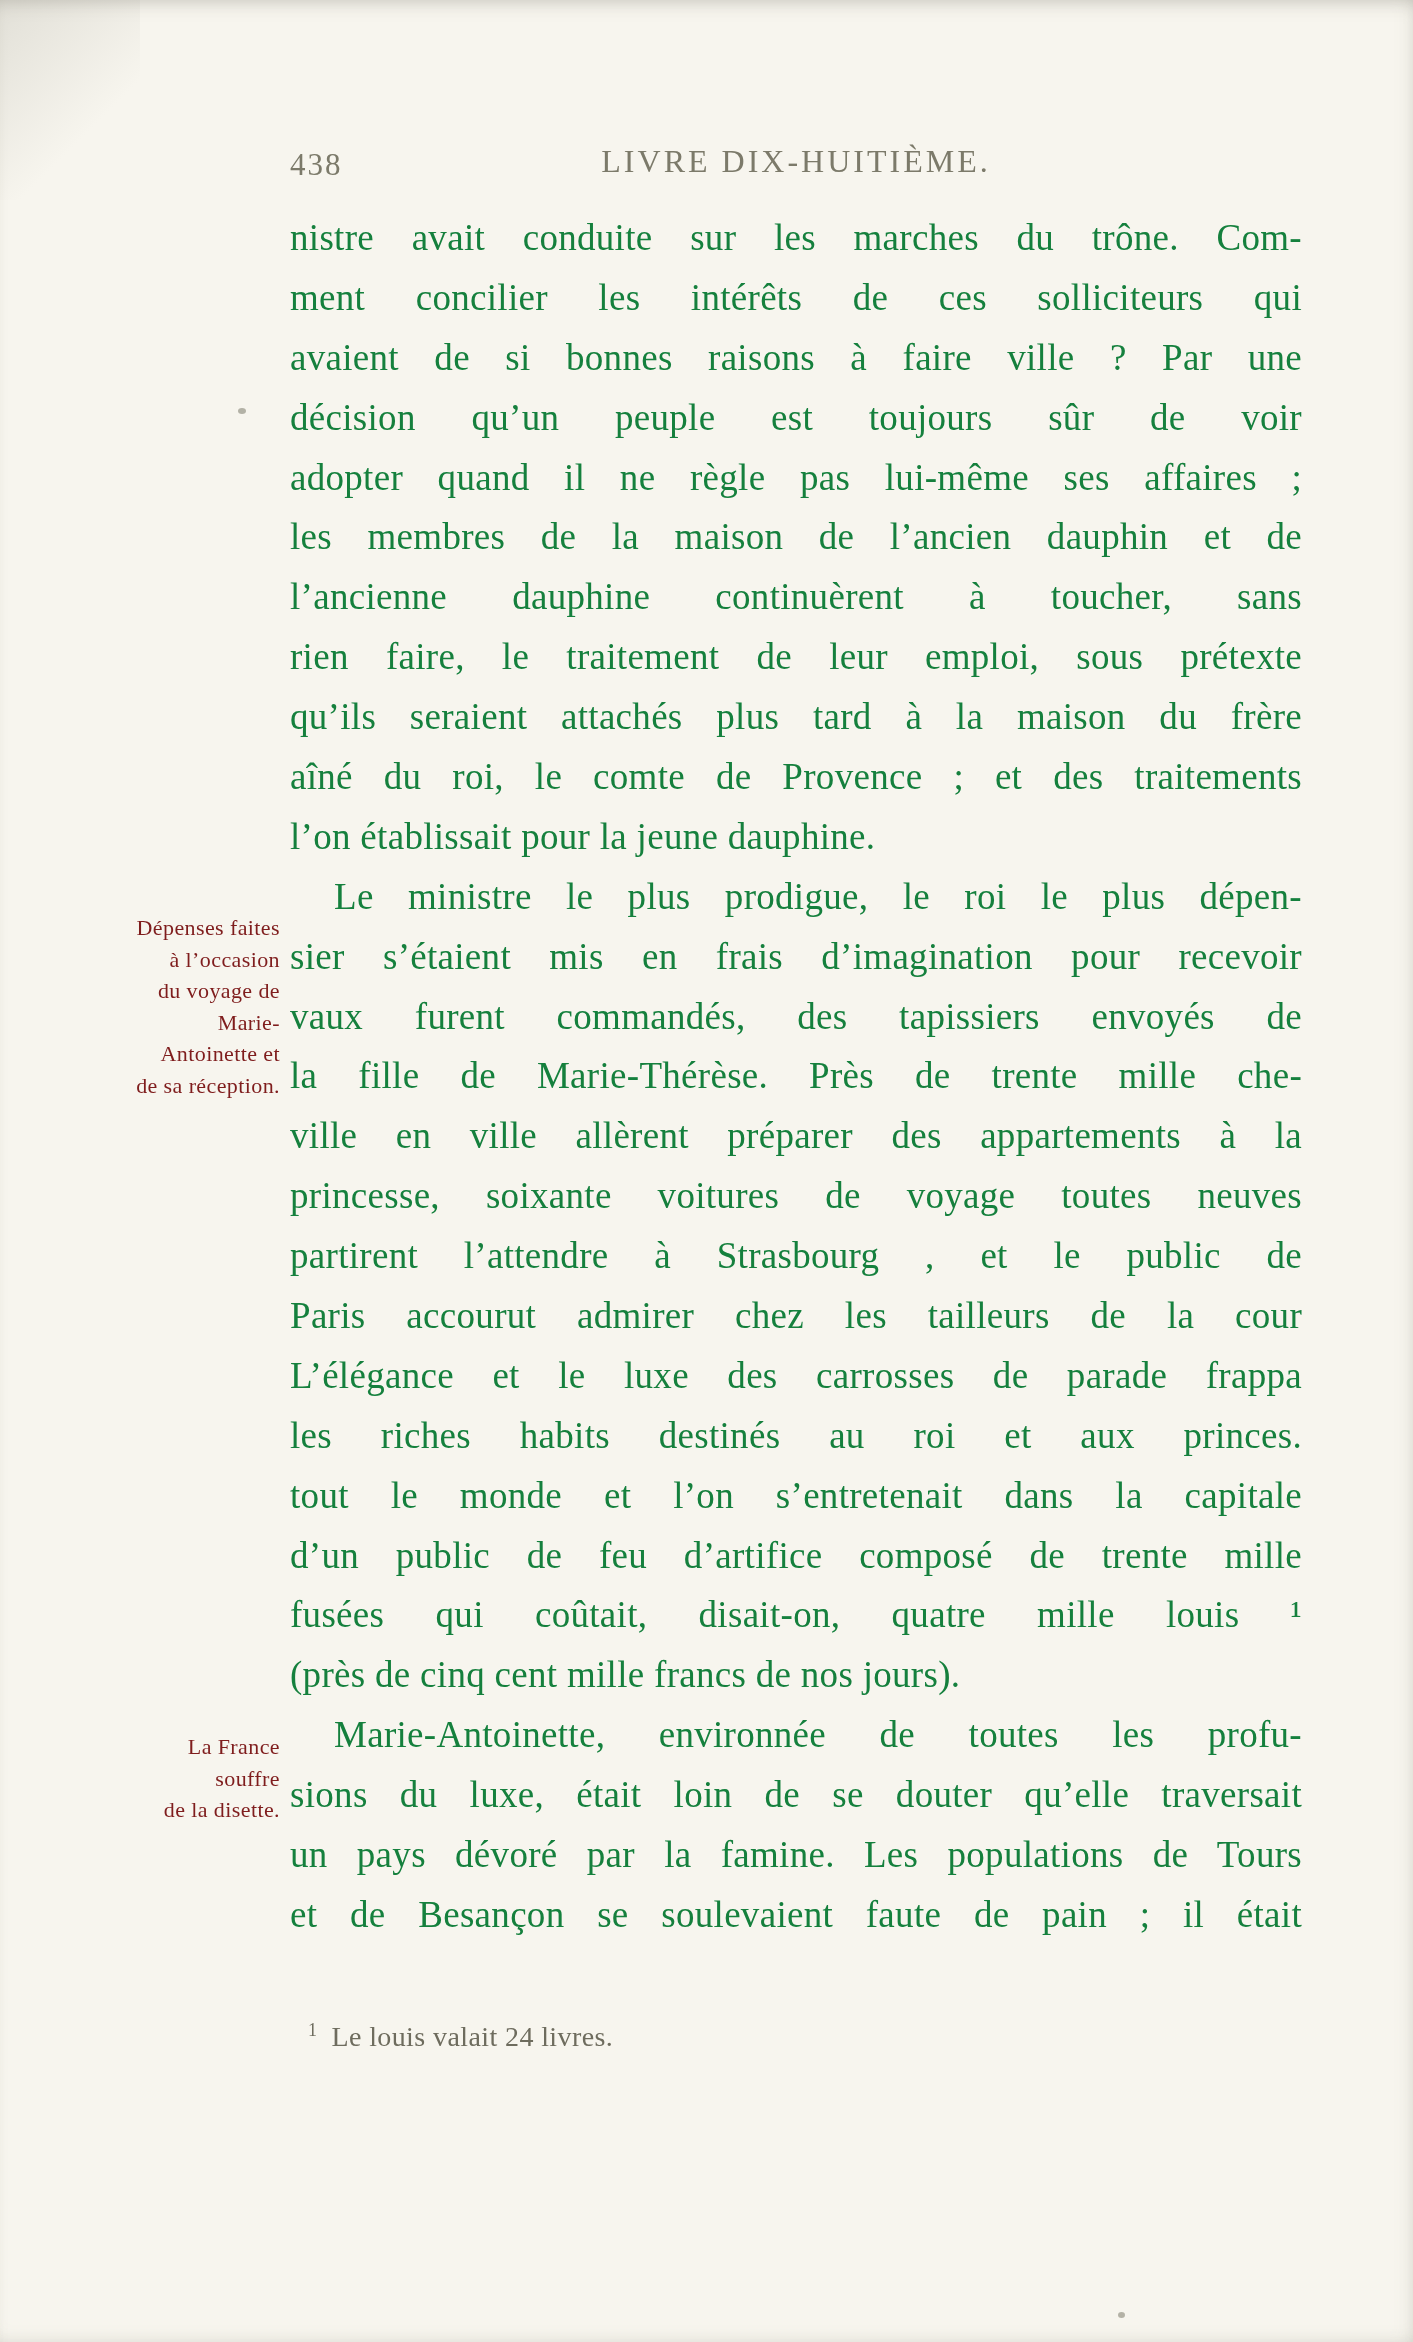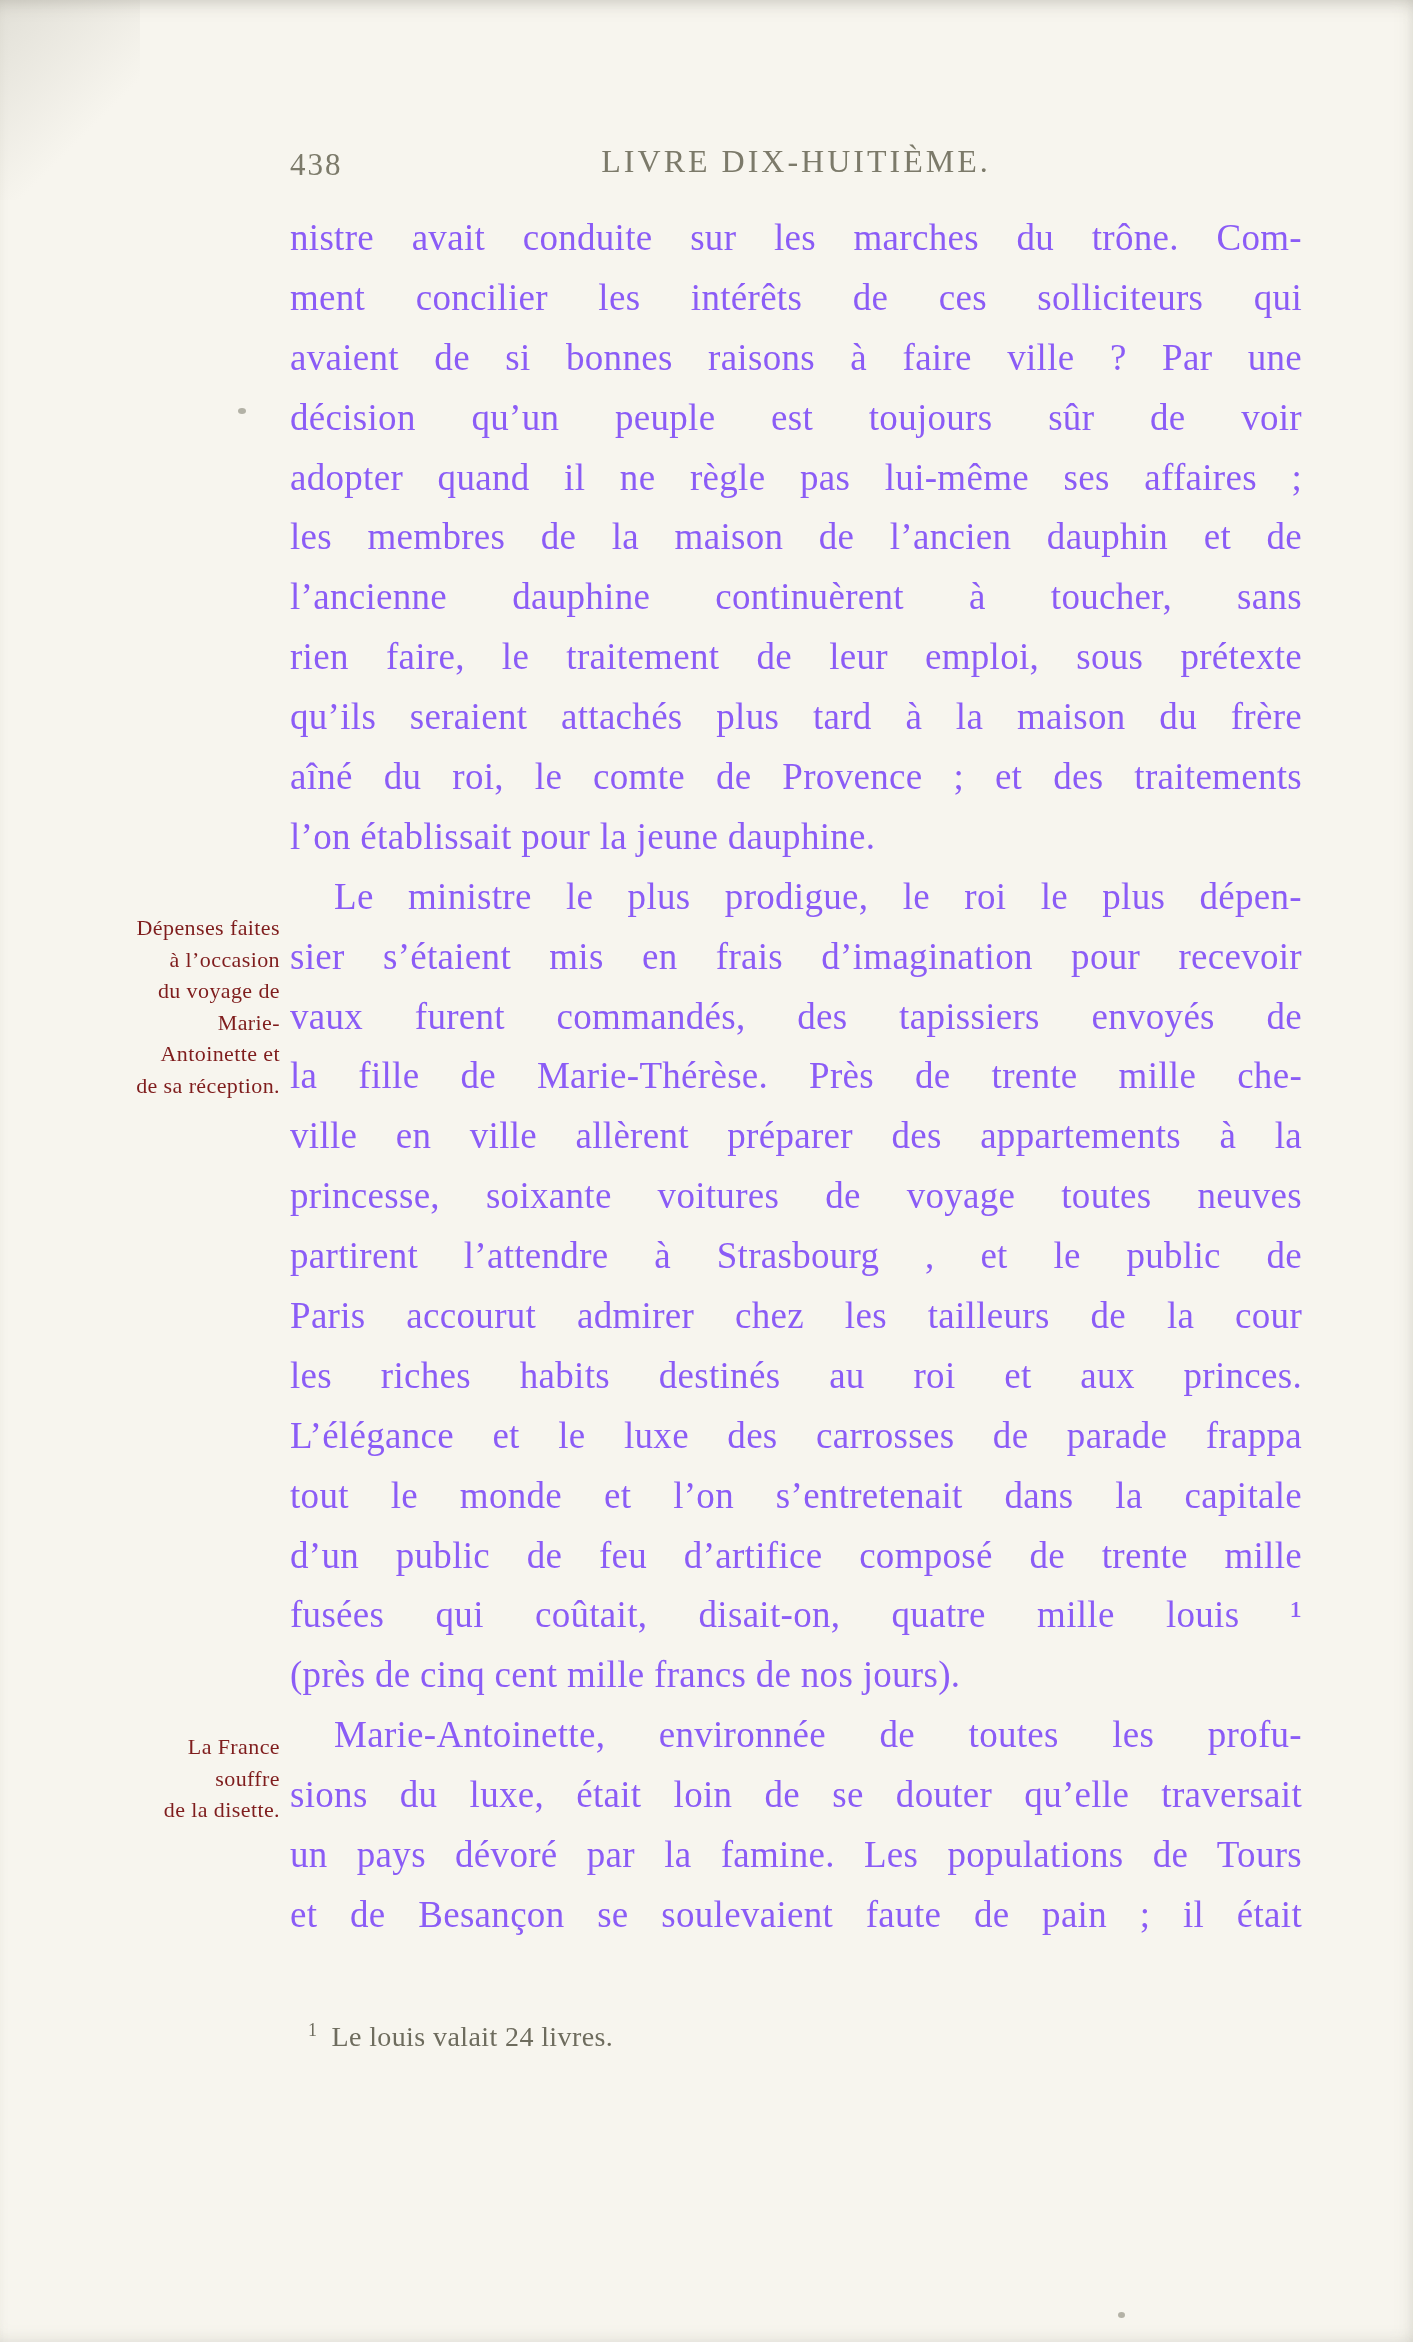--- a/index.html
+++ b/index.html
@@ -57,21 +57,21 @@
 
   
   .body-text {
     position: absolute;
     left: 290px;
     top: 208px;
     width: 1012px;
     font-size: 37px;
     line-height: 59.9px;
     letter-spacing: 0.3px;
-    color: #8b5cf6;
+    color: #15803d;
   }
   .line {
     text-align: justify;
     text-align-last: justify;
     white-space: nowrap;
     height: 59.9px;
   }
   .line.end {
     text-align-last: left;
   }
@@ -160,22 +160,22 @@
       <div class="line">aîné du roi, le comte de Provence ; et des traitements</div>
       <div class="line end">l’on établissait pour la jeune dauphine.</div>
       <div class="line indent">Le ministre le plus prodigue, le roi le plus dépen-</div>
       <div class="line">sier s’étaient mis en frais d’imagination pour recevoir</div>
       <div class="line">vaux furent commandés, des tapissiers envoyés de</div>
       <div class="line">la fille de Marie-Thérèse. Près de trente mille che-</div>
       <div class="line">ville en ville allèrent préparer des appartements à la</div>
       <div class="line">princesse, soixante voitures de voyage toutes neuves</div>
       <div class="line">partirent l’attendre à Strasbourg , et le public de</div>
       <div class="line">Paris accourut admirer chez les tailleurs de la cour</div>
+      <div class="line">L’élégance et le luxe des carrosses de parade frappa</div>
       <div class="line">les riches habits destinés au roi et aux princes.</div>
-      <div class="line">L’élégance et le luxe des carrosses de parade frappa</div>
       <div class="line">tout le monde et l’on s’entretenait dans la capitale</div>
       <div class="line">d’un public de feu d’artifice composé de trente mille</div>
       <div class="line">fusées qui coûtait, disait-on, quatre mille louis ¹</div>
       <div class="line end">(près de cinq cent mille francs de nos jours).</div>
       <div class="line indent">Marie-Antoinette, environnée de toutes les profu-</div>
       <div class="line">sions du luxe, était loin de se douter qu’elle traversait</div>
       <div class="line">un pays dévoré par la famine. Les populations de Tours</div>
       <div class="line">et de Besançon se soulevaient faute de pain ; il était</div>
     </div>
 

